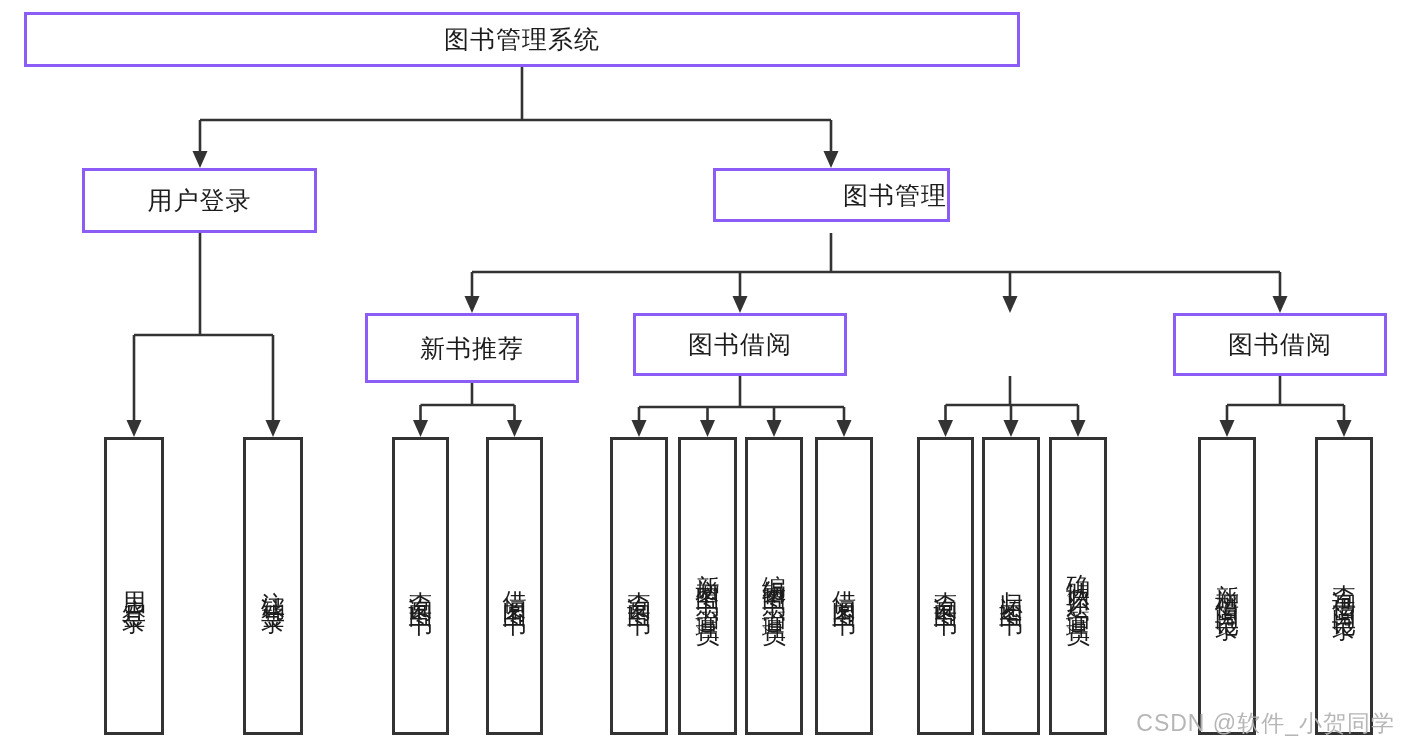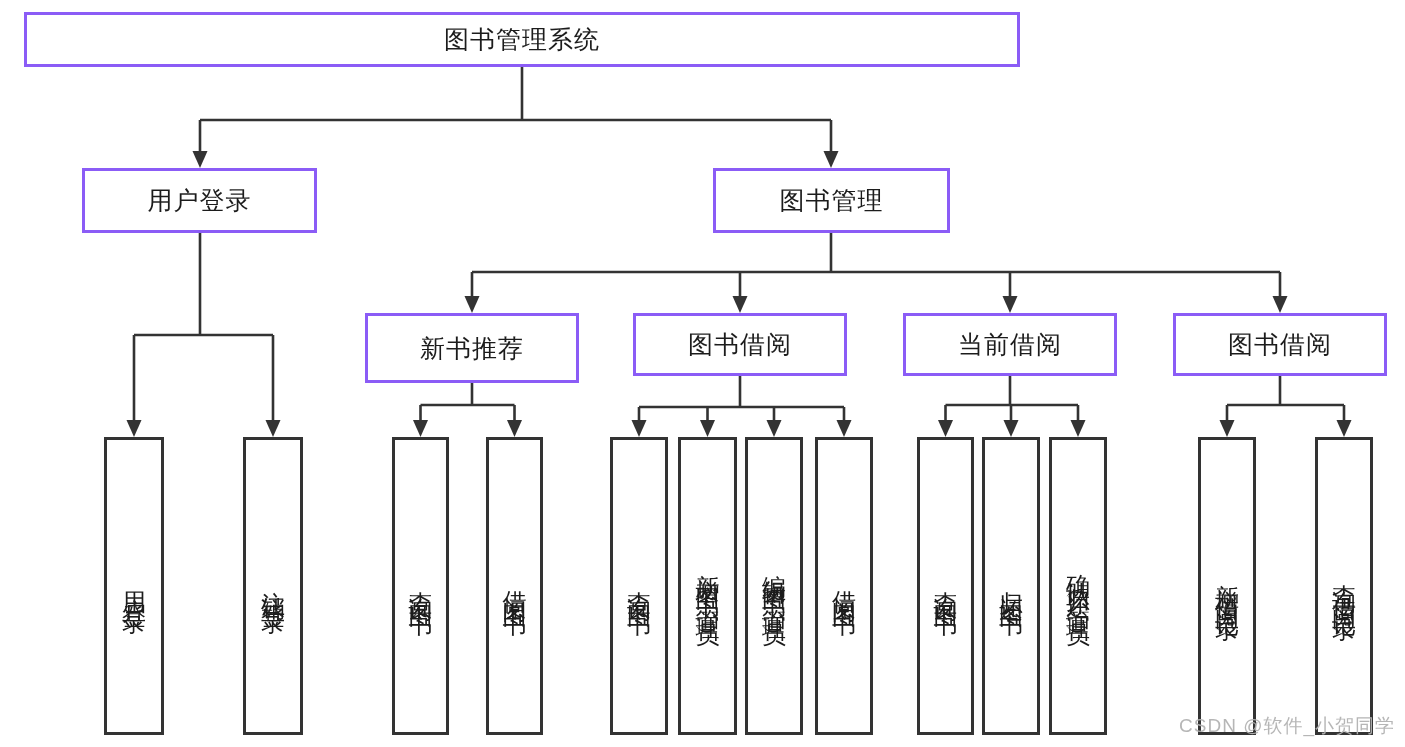--- a/index.html
+++ b/index.html
@@ -36,21 +36,21 @@
   .vbox .vlabel{
     writing-mode:vertical-rl;
     text-orientation:mixed;
     letter-spacing:7px;
     line-height:1.0;
     max-height:284px;
   }
   #watermark{
     position:absolute;
     right:10px;bottom:8px;
-    font-size:19px;
+    font-size:23px;
     color:rgba(178,178,178,0.95);
     letter-spacing:1px;
     z-index:5;
     white-space:nowrap;
   }
 </style>
 </head>
 <body>
 
 <div id="canvas">
@@ -95,32 +95,29 @@
     </g>
   </svg>
 
   <div class="box" style="left:24px;top:12px;width:996px;height:55px;">
     <span>图书管理系统</span>
   </div>
 
   <div class="box" style="left:82px;top:168px;width:235px;height:65px;">
     <span>用户登录</span>
   </div>
-  <div class="box" style="left:713px;top:168px;width:237px;height:65px;">
+  <div class="box" style="left:713px;top:168px;width:237px;height:54px;justify-content:flex-end;">
     <span>图书管理</span>
   </div>
 
   <div class="box" style="left:365px;top:313px;width:214px;height:70px;">
     <span>新书推荐</span>
   </div>
   <div class="box" style="left:633px;top:313px;width:214px;height:63px;">
     <span>图书借阅</span>
-  </div>
-  <div class="box" style="left:903px;top:313px;width:214px;height:63px;">
-    <span>当前借阅</span>
   </div>
   <div class="box" style="left:1173px;top:313px;width:214px;height:63px;">
     <span>图书借阅</span>
   </div>
 
   <div class="vbox" style="left:104px;top:437px;width:60px;height:298px;">
     <span class="vlabel">用户登录</span>
   </div>
   <div class="vbox" style="left:243px;top:437px;width:60px;height:298px;">
     <span class="vlabel">注销登录</span>

